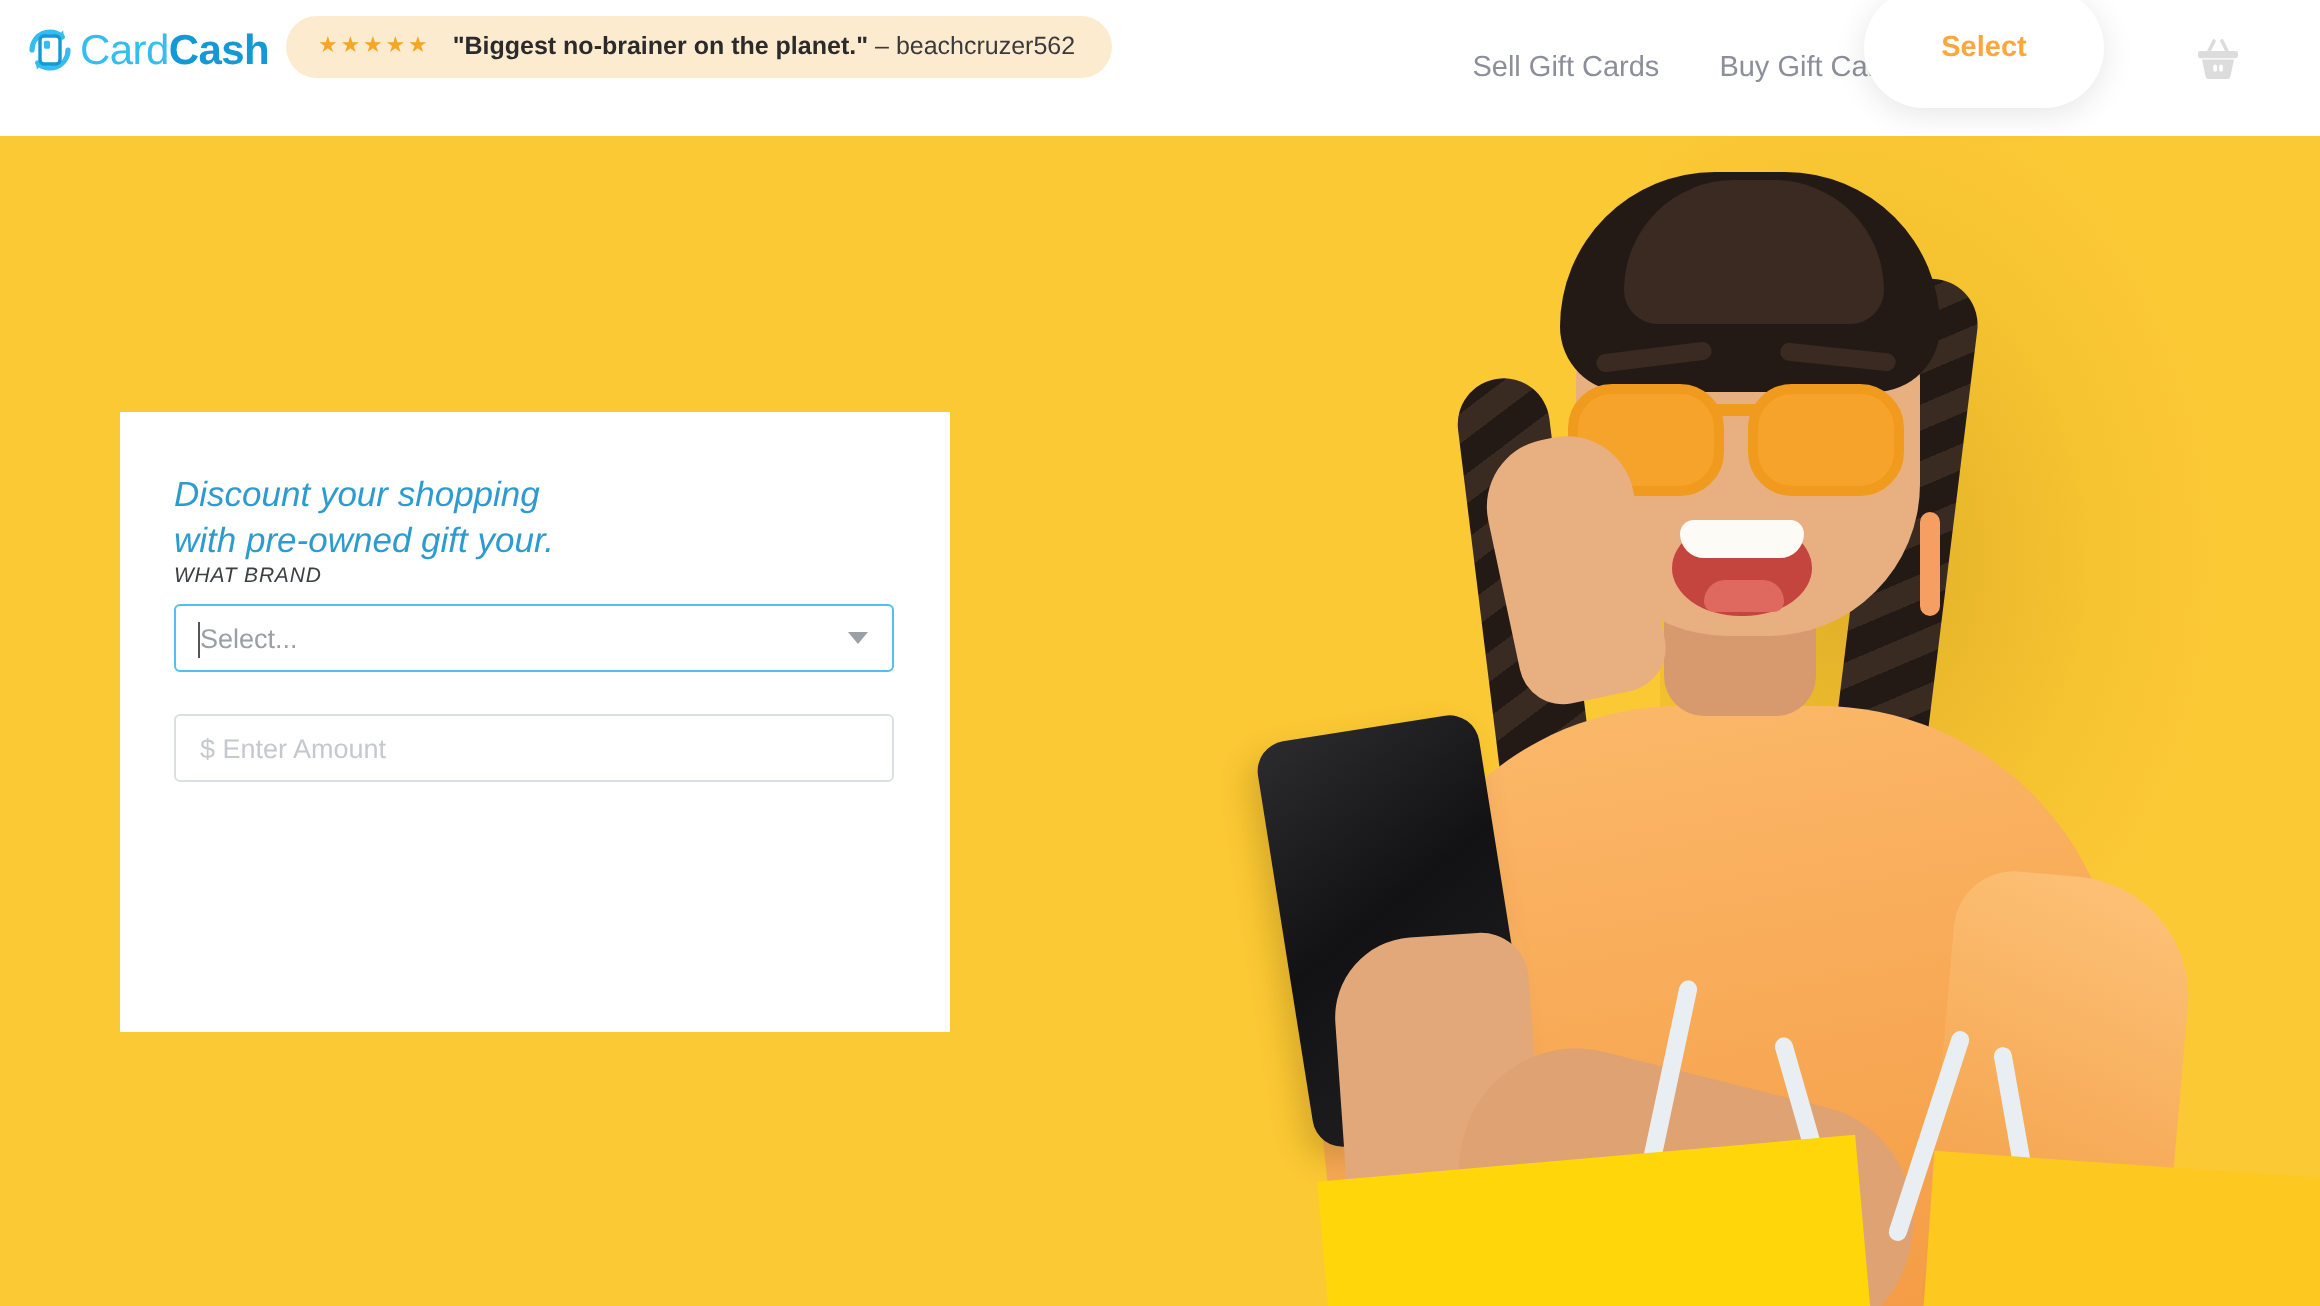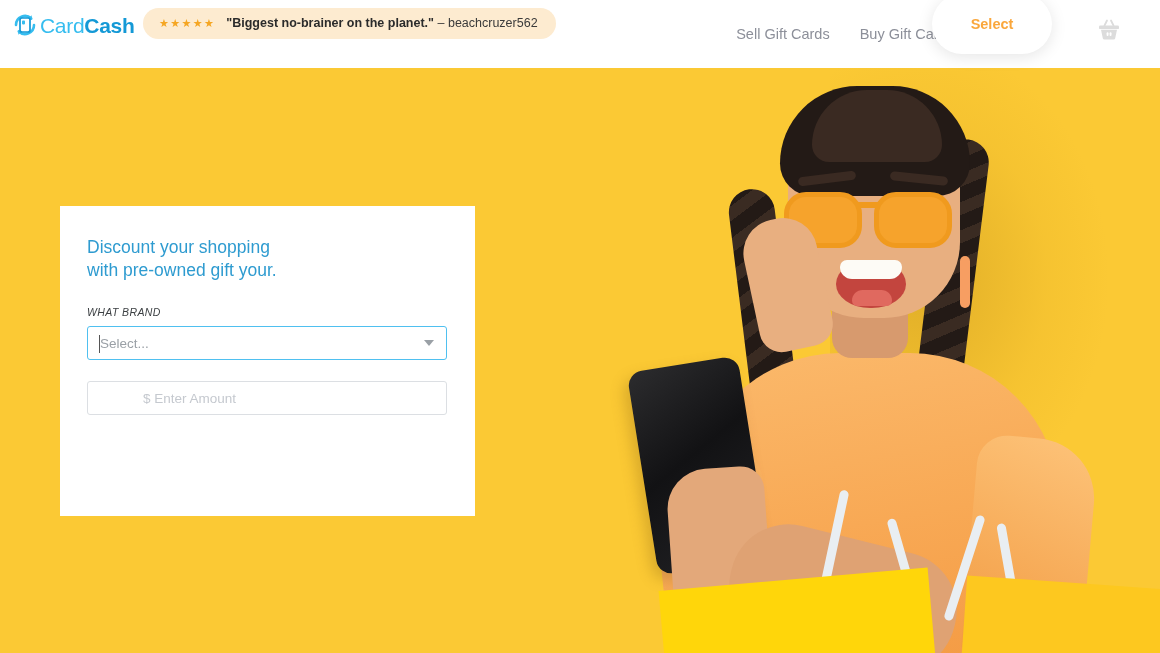--- a/index.html
+++ b/index.html
@@ -340,21 +340,21 @@
     height: 310px;
     background: #ffffff;
     z-index: 20;
     padding: 30px 28px 0 27px;
   }
   .card-heading {
     color: #2E9BD0;
     font-size: 17.5px;
     line-height: 23px;
     font-weight: 400;
-    margin-bottom: 24px;
+    font-style: italic;
   }
   .field-label {
     font-size: 10.5px;
     letter-spacing: 0.4px;
     color: #3c4043;
     margin-bottom: 8px;
     text-transform: uppercase;
     font-style: italic;
   }
   .select-box {
@@ -395,21 +395,20 @@
     border-radius: 3px;
     display: flex;
     align-items: center;
     padding: 0 12px;
     background: #fff;
     cursor: text;
   }
   .amount-placeholder {
     font-size: 13.5px;
     color: #c5c9cf;
-    margin-left: 43px;
   }
 </style>
 </head>
 <body>
 
 <div class="page">
 
   <div class="header">
 
     <div class="logo">

